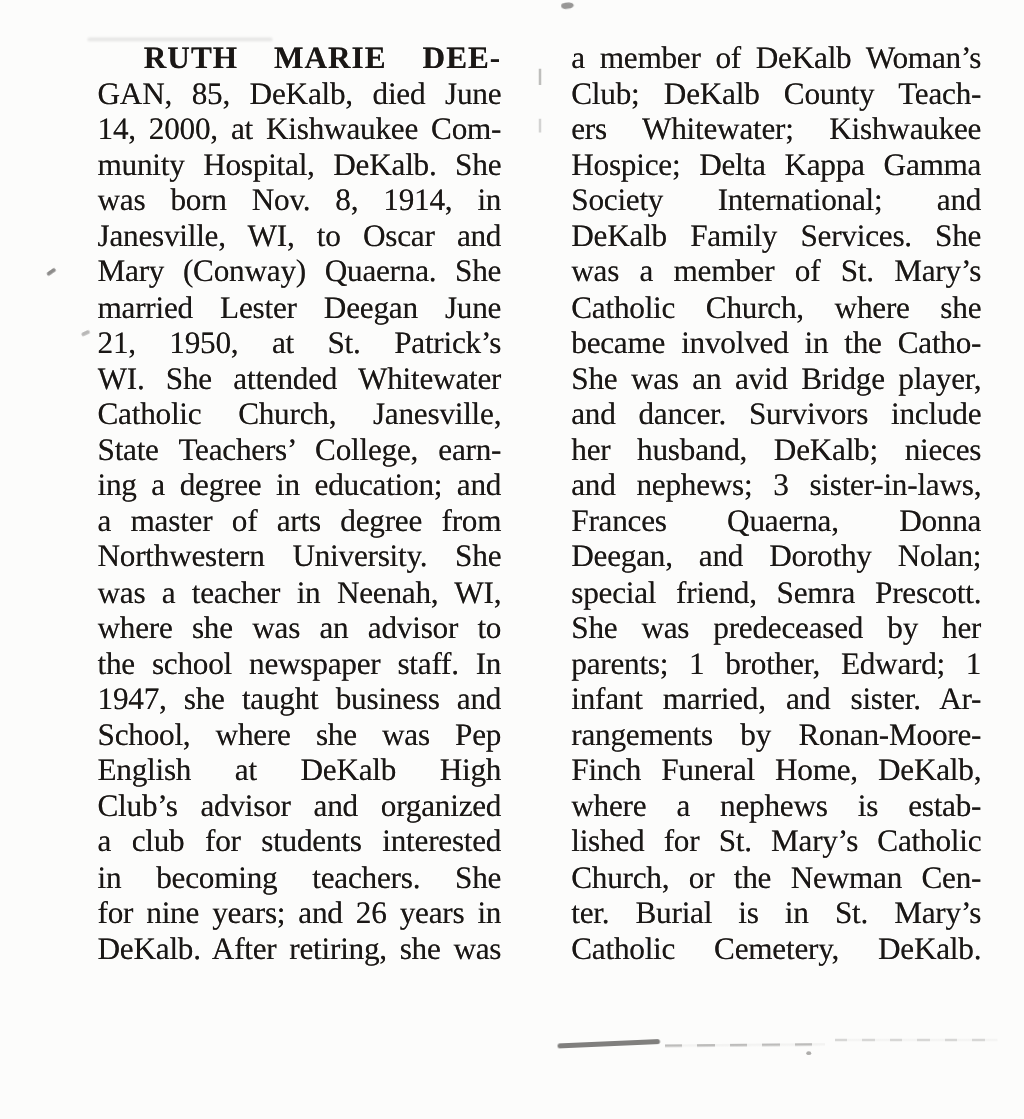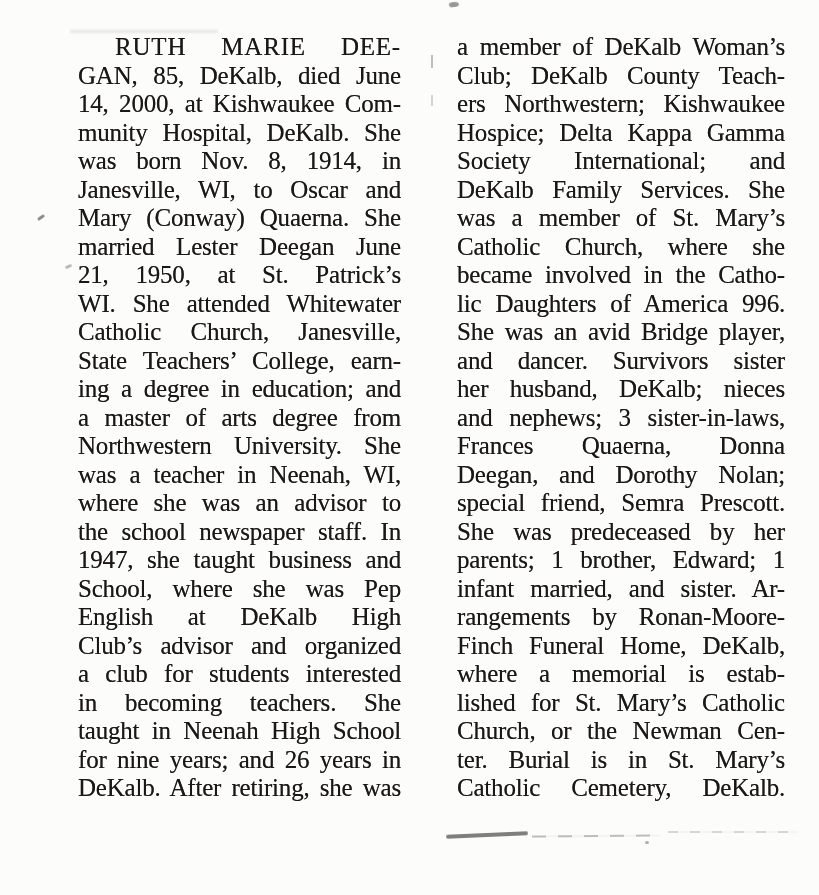--- a/index.html
+++ b/index.html
@@ -30,21 +30,21 @@
   }
   .column-left  { left: 78px;  width: 323px; }
   .column-right { left: 457px; width: 328px; }
   .line {
     height: 28.5px;
     overflow: hidden;
     text-align: justify;
     text-align-last: justify;
   }
   .line.bold {
-    font-weight: 400;
+    font-weight: 700;
     letter-spacing: 0.8px;
   }
   .line.indent {
     padding-left: 37px;
   }
   
   .artifact { position: absolute; pointer-events: none; }
   .streak-top {
     left: 70px; top: 30px; width: 148px; height: 3px;
     background: rgba(40, 38, 36, 0.10);
@@ -132,49 +132,47 @@
       <div class="line">Northwestern University. She</div>
       <div class="line">was a teacher in Neenah, WI,</div>
       <div class="line">where she was an advisor to</div>
       <div class="line">the school newspaper staff. In</div>
       <div class="line">1947, she taught business and</div>
       <div class="line">School, where she was Pep</div>
       <div class="line">English at DeKalb High</div>
       <div class="line">Club’s advisor and organized</div>
       <div class="line">a club for students interested</div>
       <div class="line">in becoming teachers. She</div>
-      <div class="line">taught in Neenah High School</div>
       <div class="line">for nine years; and 26 years in</div>
       <div class="line">DeKalb. After retiring, she was</div>
     </div>
 
   <div class="column column-right">
       <div class="line">a member of DeKalb Woman’s</div>
       <div class="line">Club; DeKalb County Teach-</div>
-      <div class="line">ers Northwestern; Kishwaukee</div>
+      <div class="line">ers Whitewater; Kishwaukee</div>
       <div class="line">Hospice; Delta Kappa Gamma</div>
       <div class="line">Society International; and</div>
       <div class="line">DeKalb Family Services. She</div>
       <div class="line">was a member of St. Mary’s</div>
       <div class="line">Catholic Church, where she</div>
       <div class="line">became involved in the Catho-</div>
-      <div class="line">lic Daughters of America 996.</div>
       <div class="line">She was an avid Bridge player,</div>
-      <div class="line">and dancer. Survivors sister</div>
+      <div class="line">and dancer. Survivors include</div>
       <div class="line">her husband, DeKalb; nieces</div>
       <div class="line">and nephews; 3 sister-in-laws,</div>
       <div class="line">Frances Quaerna, Donna</div>
       <div class="line">Deegan, and Dorothy Nolan;</div>
       <div class="line">special friend, Semra Prescott.</div>
       <div class="line">She was predeceased by her</div>
       <div class="line">parents; 1 brother, Edward; 1</div>
       <div class="line">infant married, and sister. Ar-</div>
       <div class="line">rangements by Ronan-Moore-</div>
       <div class="line">Finch Funeral Home, DeKalb,</div>
-      <div class="line">where a memorial is estab-</div>
+      <div class="line">where a nephews is estab-</div>
       <div class="line">lished for St. Mary’s Catholic</div>
       <div class="line">Church, or the Newman Cen-</div>
       <div class="line">ter. Burial is in St. Mary’s</div>
       <div class="line">Catholic Cemetery, DeKalb.</div>
     </div>
 
   <div class="artifact streak-top"></div>
   <div class="artifact mark-top-center"></div>
   <div class="artifact tick-left-1"></div>
   <div class="artifact tick-left-2"></div>

